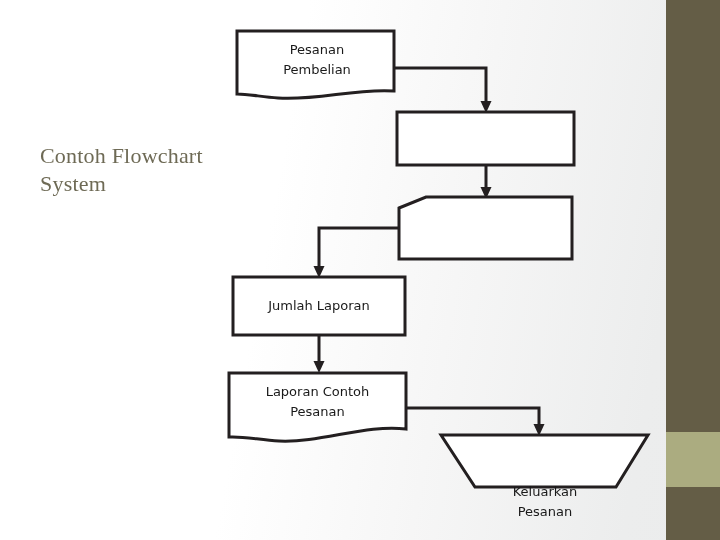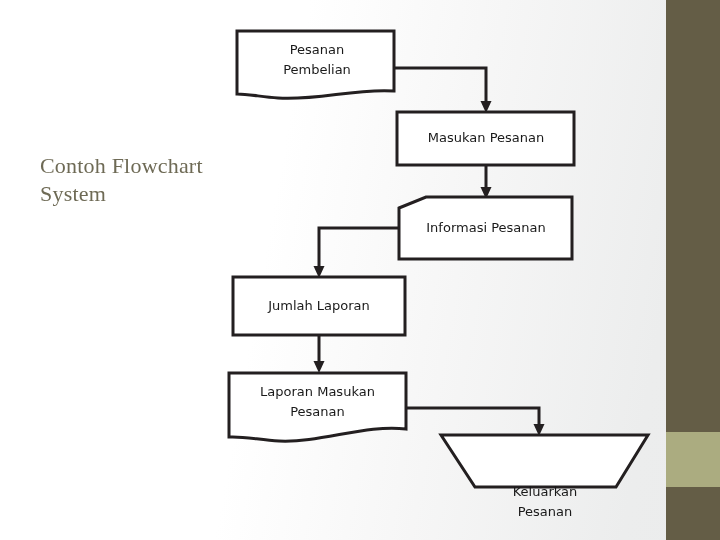--- a/index.html
+++ b/index.html
@@ -26,21 +26,21 @@
     width: 54px;
   }
   .side-bar-dark-top   { top: 0px;   height: 432px; background: #645D46; }
   .side-bar-light      { top: 432px; height: 55px;  background: #ABAC80; }
   .side-bar-dark-bot   { top: 487px; height: 53px;  background: #645D46; }
 
   
   #title {
     position: absolute;
     left: 40px;
-    top: 152px;
+    top: 142px;
     width: 230px;
     font-family: "Liberation Serif", serif;
     font-size: 22px;
     line-height: 28px;
     color: #6E6A55;
     letter-spacing: 0.2px;
     white-space: pre-line;
   }
 
   
@@ -120,26 +120,24 @@
       <path class="shape-path" d="M213,373 L390,373 L390,429
                C 350,424 305,443 263,441
                C 244,440 227,436 213,437 Z"></path>
 
       <path class="shape-path" d="M425,435 L632,435 L600,487 L459,487 Z"></path>
     </svg>
 
     <div class="node-label" style="left:231px; top:40px; width:140px;">Pesanan
 Pembelian</div>
 
-    <div class="node-label" style="left:386px; top:128px; width:168px;">Masukan Pesanan</div>
 
-    <div class="node-label" style="left:388px; top:218px; width:164px;">Informasi Pesanan</div>
 
     <div class="node-label" style="left:222px; top:296px; width:162px;">Jumlah Laporan</div>
 
-    <div class="node-label" style="left:218px; top:382px; width:167px;">Laporan Masukan
+    <div class="node-label" style="left:218px; top:382px; width:167px;">Laporan Contoh
 Pesanan</div>
 
     <div class="node-label" style="left:453px; top:438px; width:152px;margin-top:44px;">Keluarkan
 Pesanan</div>
   </div>
 
 </div>
 
 </body></html>

